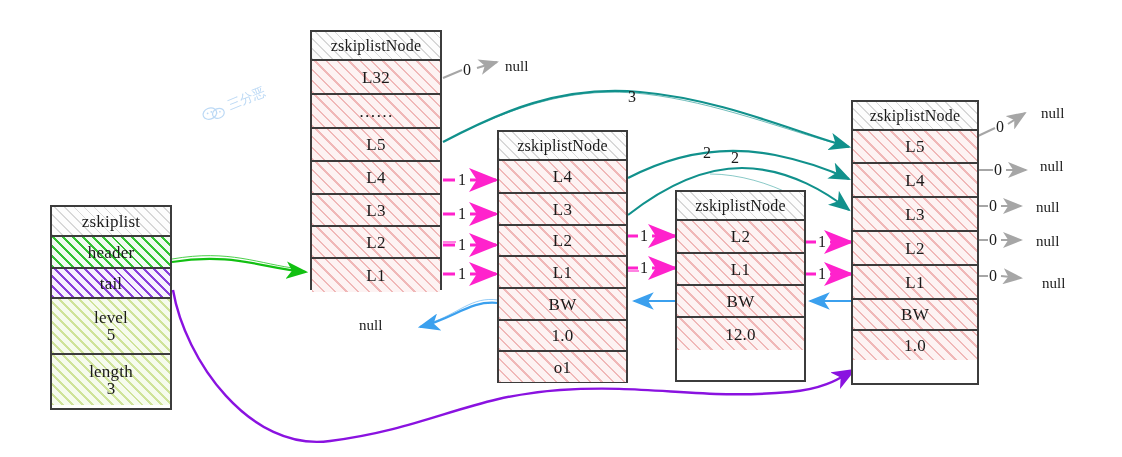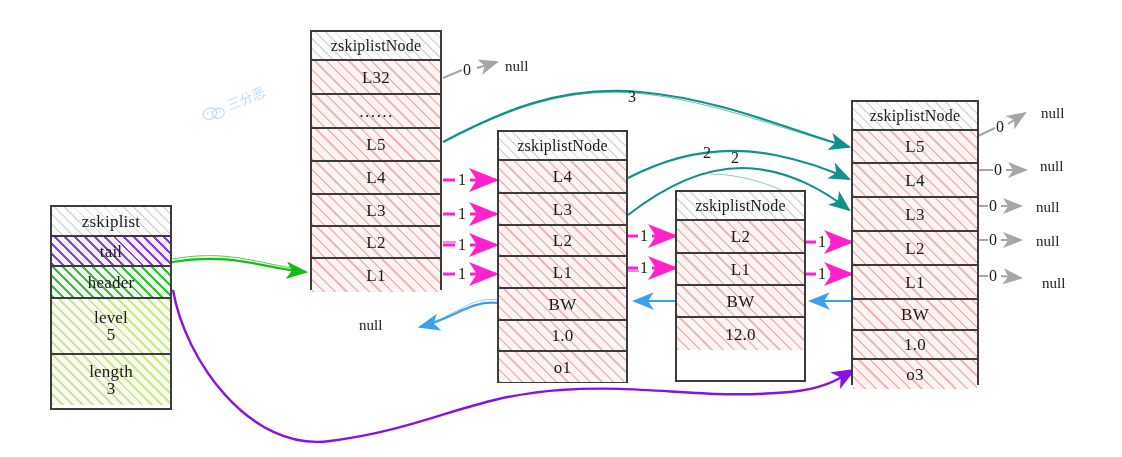--- a/index.html
+++ b/index.html
@@ -146,25 +146,25 @@
     </g>
     <g>
       <path d="M852,301 L810,301" fill="none" stroke="#3ba0ee" stroke-width="2.2" marker-end="url(#ah-blue)"></path>
     </g>
   </svg>
 
   <div class="box" style="left:50px;top:205px;width:122px;height:205px;">
     <div class="row h-gray" style="height:30px;">
       <span class="t">zskiplist</span>
     </div>
+    <div class="row h-green" style="height:32px;">
+      <span class="t">header</span>
+    </div>
     <div class="row h-purple" style="height:30px;">
       <span class="t">tail</span>
-    </div>
-    <div class="row h-green" style="height:32px;">
-      <span class="t">header</span>
     </div>
     <div class="row two h-ltgreen" style="height:56px;">
       <span class="t">level</span>
       <span class="t">5</span>
     </div>
     <div class="row two h-ltgreen" style="height:50px;">
       <span class="t">length</span>
       <span class="t">3</span>
     </div>
   </div>
@@ -258,23 +258,20 @@
       <span class="t">L2</span>
     </div>
     <div class="row h-pink" style="height:34px;">
       <span class="t">L1</span>
     </div>
     <div class="row h-pink" style="height:31px;">
       <span class="t">BW</span>
     </div>
     <div class="row h-pink" style="height:29px;">
       <span class="t">1.0</span>
-    </div>
-    <div class="row h-pink" style="height:29px;">
-      <span class="t">o3</span>
     </div>
   </div>
 
   <div class="lbl num" style="left:463px;top:62px;">0</div>
   <div class="lbl" style="left:505px;top:59px;">null</div>
 
   <div class="lbl num" style="left:628px;top:89px;">3</div>
   <div class="lbl num" style="left:703px;top:145px;">2</div>
   <div class="lbl num" style="left:731px;top:150px;">2</div>
 

